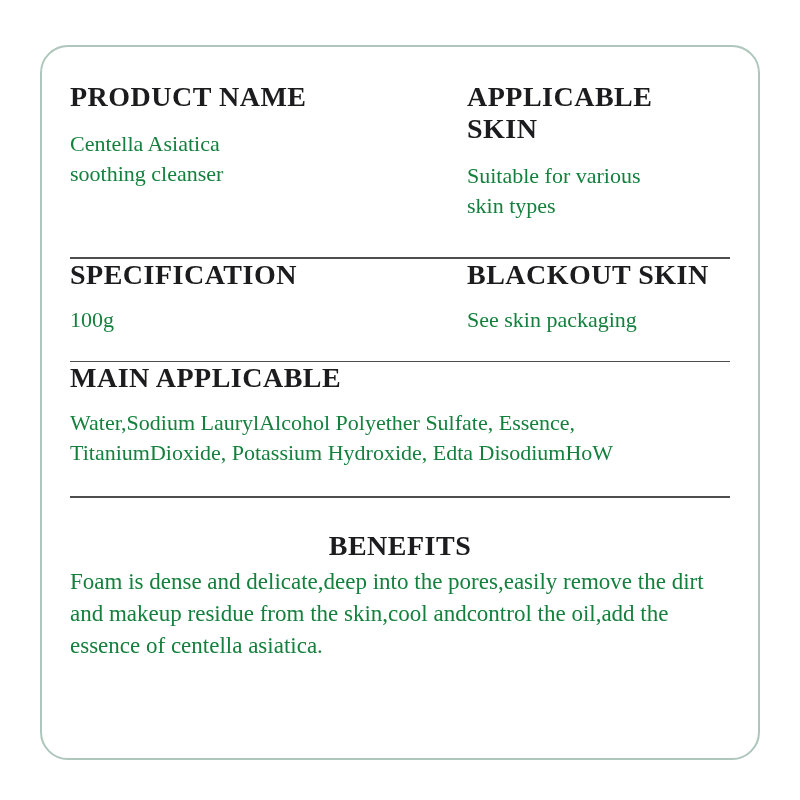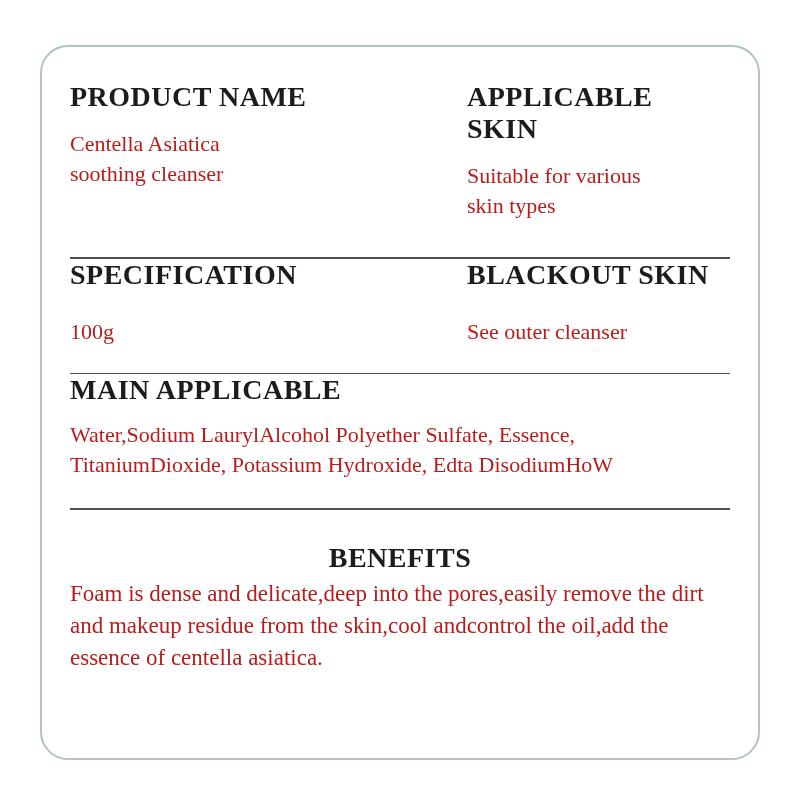--- a/index.html
+++ b/index.html
@@ -39,26 +39,26 @@
     line-height: 32px;
     font-weight: 600;
     color: #1c1c1e;
     letter-spacing: 0.5px;
     font-family: "Liberation Serif", serif;
   }
   .body-text {
     margin: 16px 0 0 0;
     font-size: 22px;
     line-height: 30px;
-    color: #b91c1c;
+    color: #15803d;
     white-space: pre-line;
     font-family: "Liberation Serif", serif;
   }
   .row2 h2.heading { }
-  .row2 .body-text { margin-top: 26px; }
+  .row2 .body-text { margin-top: 14px; }
   .divider {
     height: 1.5px;
     background: #4d4d4d;
     border: none;
     margin: 36px 0 0 0;
   }
   .divider.d2 { margin-top: 26px; }
   .divider.d3 { margin-top: 28px; }
   .section-heading { margin-top: 26px; }
   .section-heading.benefits { margin-top: 32px; text-align: center; }
@@ -94,21 +94,21 @@
 
     <div class="divider d1"></div>
 
     <div class="two-col row2">
       <div class="cell">
         <h2 class="heading">SPECIFICATION</h2>
         <p class="body-text">100g</p>
       </div>
       <div class="cell">
         <h2 class="heading">BLACKOUT SKIN</h2>
-        <p class="body-text">See outer cleanser</p>
+        <p class="body-text">See skin packaging</p>
       </div>
     </div>
 
     <div class="divider d2"></div>
 
     <div class="section">
       <h2 class="heading section-heading">MAIN APPLICABLE</h2>
       <p class="body-text ingredients-text">Water,Sodium LaurylAlcohol Polyether Sulfate, Essence, TitaniumDioxide, Potassium Hydroxide, Edta DisodiumHoW</p>
     </div>
 

